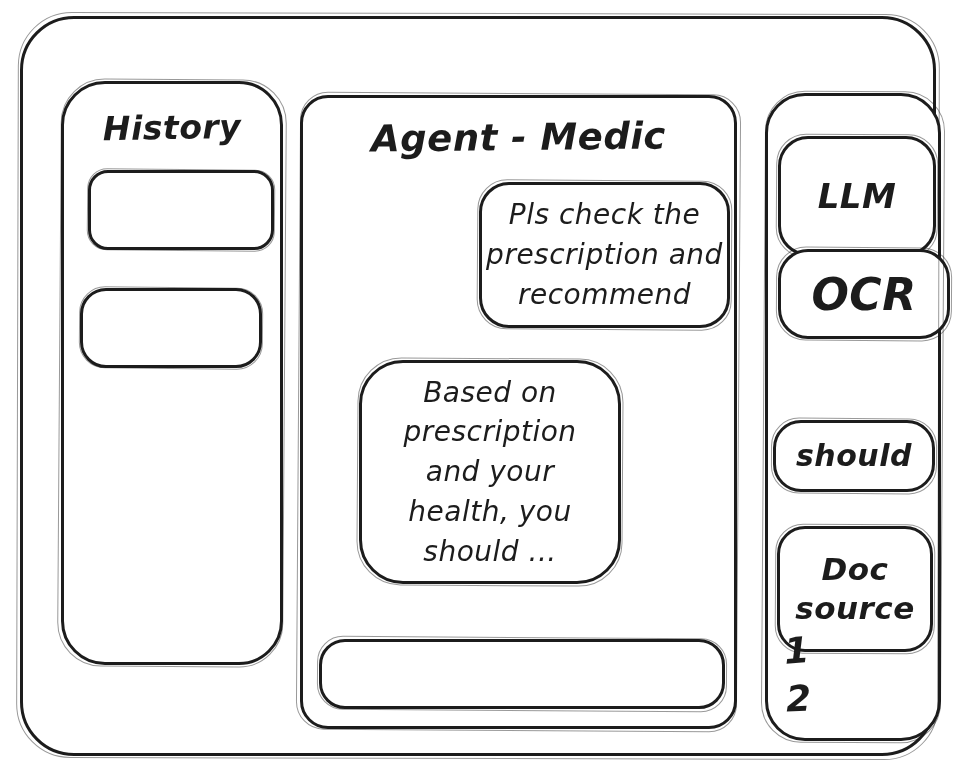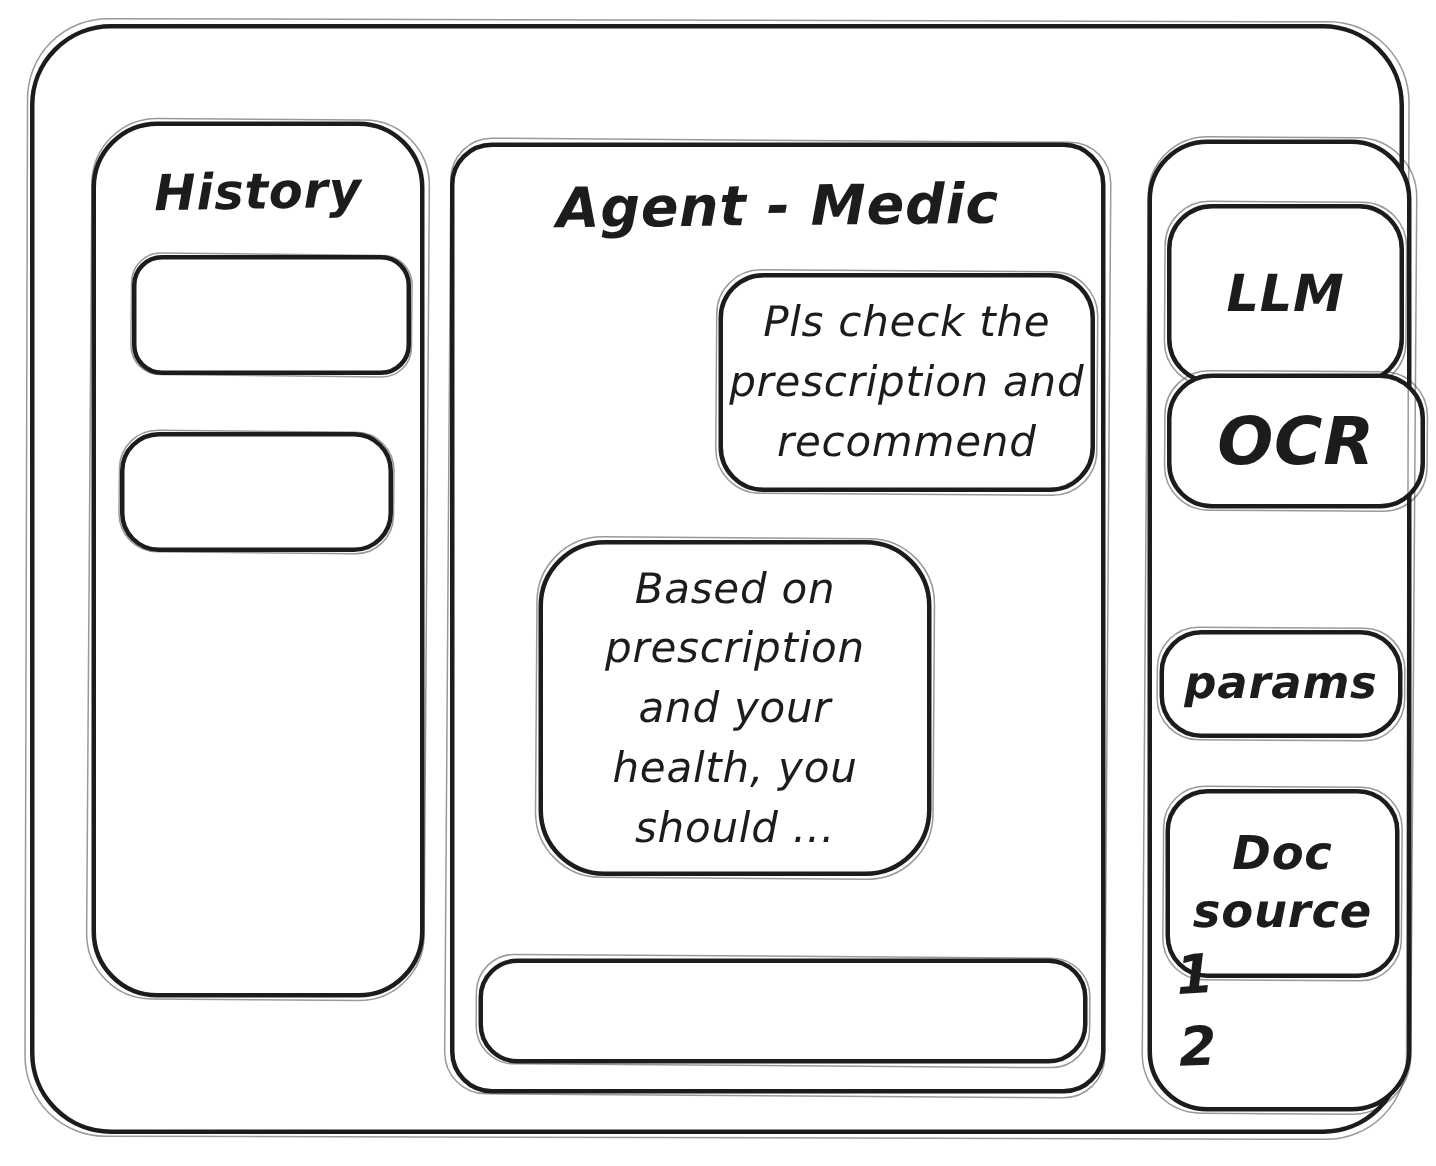--- a/index.html
+++ b/index.html
@@ -94,21 +94,21 @@
     </div>
 
     <div class="sk tools-panel">
       <div class="sk tool-btn tool-llm hand">
         <span>LLM</span>
       </div>
       <div class="sk tool-btn tool-ocr hand">
         <span>OCR</span>
       </div>
       <div class="sk tool-btn tool-params hand">
-        <span>params</span>
+        <span>should</span>
       </div>
       <div class="sk tool-btn tool-doc hand">
         <span>Doc source</span>
       </div>
       <div class="doc-num doc-num-1 hand">1</div>
       <div class="doc-num doc-num-2 hand">2</div>
     </div>
 
   </div>
 </div>

